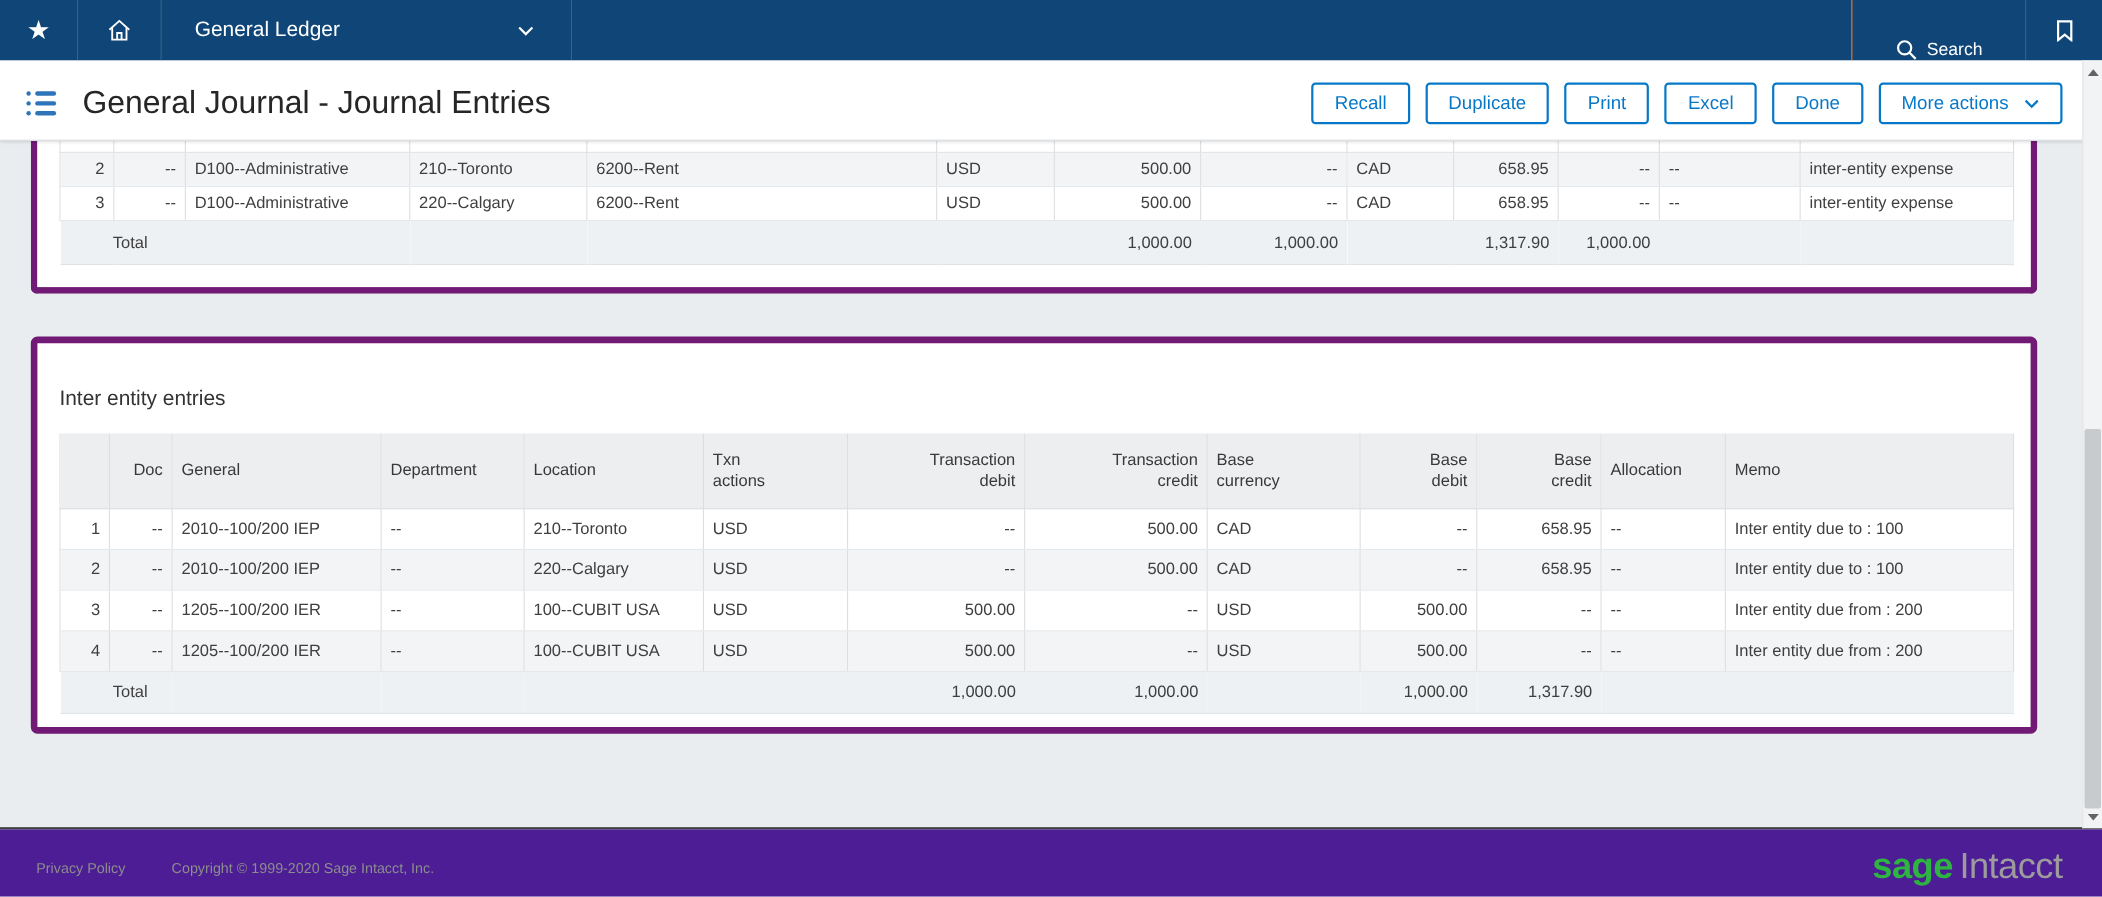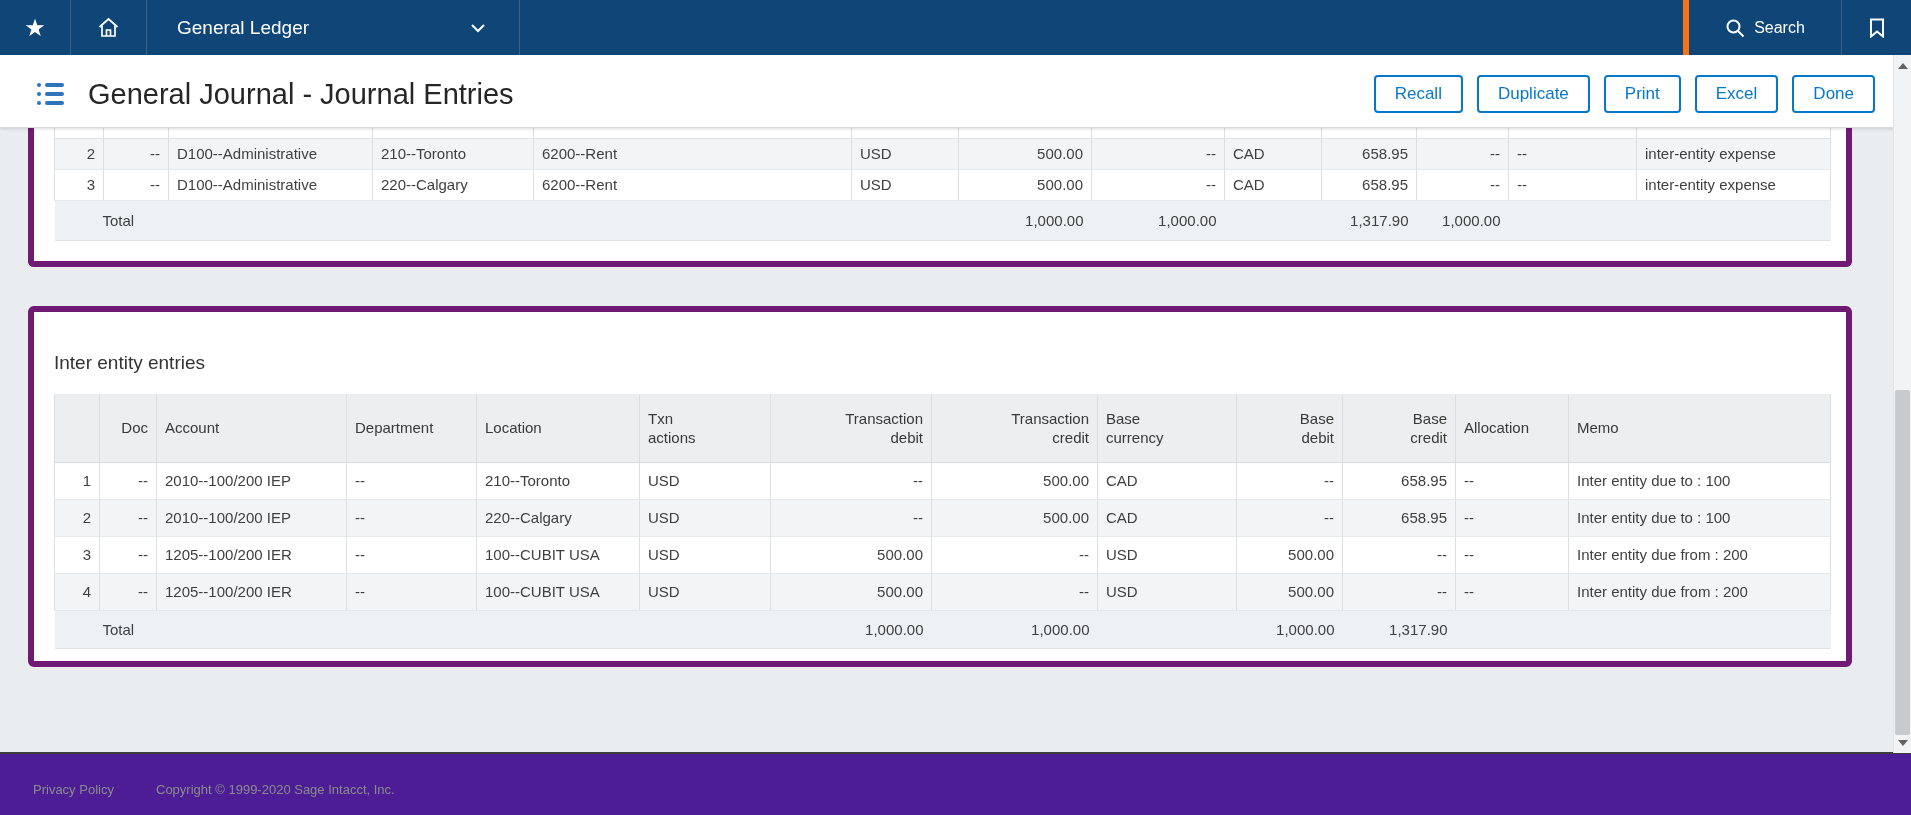--- a/index.html
+++ b/index.html
@@ -15,30 +15,30 @@
   .navbar {
     position:absolute; top:0; left:0; width:1911px; height:55px;
     background:#0f4677; display:flex; align-items:stretch; color:#fff;
   }
   .nav-cell { display:flex; align-items:center; justify-content:center; border-right:1px solid #37628b; }
   .nav-star { width:71px; }
   .nav-home { width:76px; }
   .nav-module { width:373px; justify-content:flex-start; padding:0 33px 0 30px; cursor:pointer; }
   .nav-module .lbl { font-size:19px; flex:1; }
   .nav-spacer { flex:1; border-right:none; }
-  .nav-search { width:158px; border-left:6px solid #f97316; border-right:none; cursor:pointer; }
+  .nav-search { width:158px; border-left:1px solid #f97316; border-right:none; cursor:pointer;align-items:flex-end; }
   .nav-search .lbl { font-size:16px; margin-left:9px; }
   .nav-bookmark { width:70px; border-left:1px solid #37628b; border-right:none; cursor:pointer; }
   .star-glyph { font-size:24px; line-height:1; color:#fff; }
   
   .pageheader {
     position:absolute; top:55px; left:0; width:1911px; height:73px;
     background:#fff; border-bottom:1px solid #d6dadd;
     box-shadow:0 1px 3px rgba(0,0,0,.14);
-    display:flex; align-items:center; padding:6px 36px 0 37px; z-index:3;
+    display:flex; align-items:center; padding:6px 36px 0 24px; z-index:3;
   }
   .list-icon { width:27px; height:22px; display:flex; flex-direction:column; justify-content:space-between; cursor:pointer; }
   .list-icon .bar { display:flex; align-items:center; height:4px; }
   .list-icon .dot { width:4px; height:4px; background:#2e74ba; border-radius:50%; margin-right:4px; }
   .list-icon .line { flex:1; height:4px; background:#2e74ba; border-radius:2px; }
   .page-title { font-size:29px; color:#262626; margin-left:24px; white-space:nowrap; }
   .btn-row { margin-left:auto; display:flex; align-items:center; }
   .btn {
     height:38px; border:2px solid #0778c8; border-radius:4px; background:#fff;
     color:#0778c8; font-size:17px; font-family:"Liberation Sans",sans-serif;
@@ -162,20 +162,28 @@
         <span class="line"></span>
       </div>
   </div>
   <div class="page-title">General Journal - Journal Entries</div>
   <div class="btn-row">
     <button class="btn">Recall</button>
     <button class="btn">Duplicate</button>
     <button class="btn">Print</button>
     <button class="btn">Excel</button>
     <button class="btn">Done</button>
+    <button class="btn">
+      <span>More actions</span>
+      <span class="chev">
+        <svg width="14" height="9" viewBox="0 0 14 9" fill="none" stroke="#0778c8" stroke-width="2">
+            <path d="M1.5 1.5 L7 7 L12.5 1.5"></path>
+          </svg>
+      </span>
+    </button>
   </div>
 </div>
 
 <div class="card card-top">
   <table class="grid grid-top">
     <colgroup>
       <col class="ct1">
         <col class="ct2">
         <col class="ct3">
         <col class="ct4">
@@ -268,21 +276,21 @@
         <col class="cb9">
         <col class="cb10">
         <col class="cb11">
         <col class="cb12">
         <col class="cb13">
     </colgroup>
     <thead>
       <tr>
         <th></th>
         <th class="ar">Doc</th>
-        <th>Account</th>
+        <th>General</th>
         <th>Department</th>
         <th>Location</th>
         <th>Txn
 actions</th>
         <th class="ar">Transaction
 debit</th>
         <th class="ar">Transaction
 credit</th>
         <th>Base
 currency</th>
@@ -380,13 +388,16 @@
   <div class="sb-thumb"></div>
   <div class="sb-arrow sb-down">
       <div class="tri-down"></div>
     </div>
 </div>
 
 <div class="footer-line"></div>
 <div class="footer">
   <a class="privacy">Privacy Policy</a>
   <span class="copyright">Copyright © 1999-2020 Sage Intacct, Inc.</span>
+  <div class="logo">
+    <span class="sage">sage</span><span class="intacct">Intacct</span>
+  </div>
 </div>
 
 </body></html>

